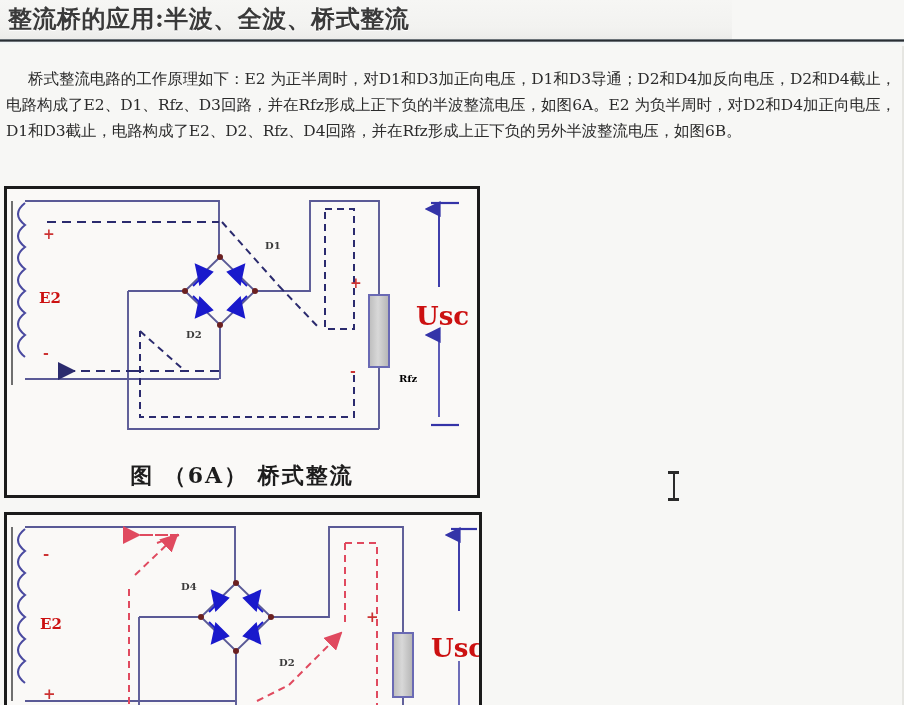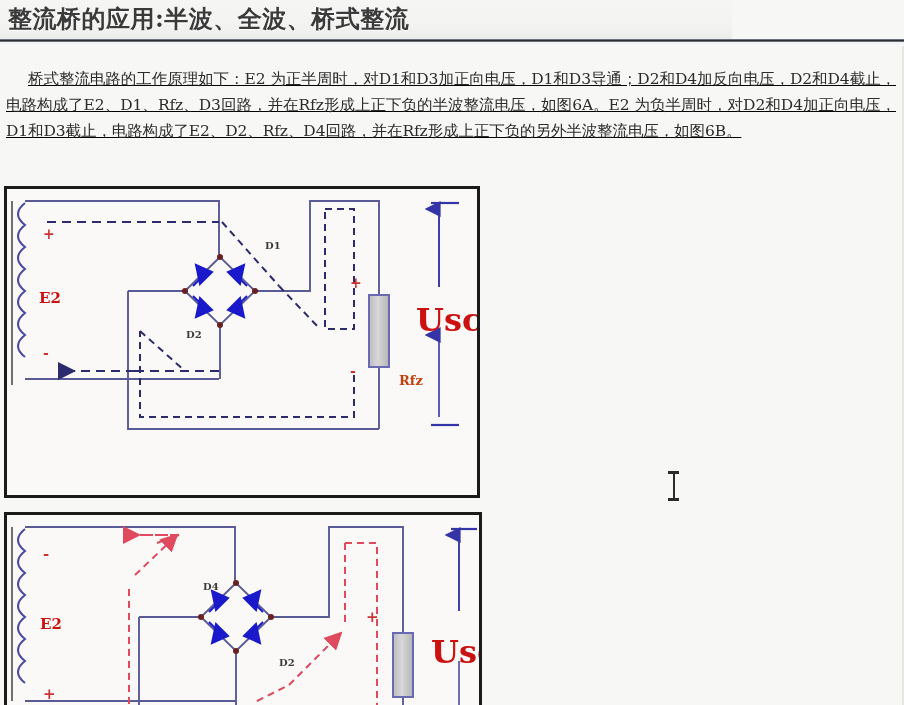--- a/index.html
+++ b/index.html
@@ -52,21 +52,20 @@
     height: 3px;
     background: linear-gradient(to bottom,#eef3f6 0%, #f7f7f5 100%);
   }
 
   
   #article {
     position: absolute;
     left: 0;
     top: 66px;
     width: 904px;
-    text-decoration: underline;
   }
   .para {
     font-family: "DejaVu Serif", "Liberation Serif", serif;
     font-size: 15.5px;
     line-height: 26px;
     color: #2b2b2b;
     margin: 0;
     padding: 0 8px 0 6px;
     text-align: justify;
     text-indent: 22px;
@@ -100,22 +99,22 @@
   .fig-svg { display:block; }
 
   
   .lbl {
     position: absolute;
     font-family: "DejaVu Serif", "Liberation Serif", serif;
     white-space: nowrap;
     pointer-events: none;
   }
   .lbl-e2  { color:#cc1111; font-weight:bold; font-size:15px;text-align:center; }
-  .lbl-usc { color:#cc1111; font-weight:bold; font-size:32px;text-align:right; }
-  .lbl-rfz { color:#c2410c; font-weight:bold; font-size:13px; }
+  .lbl-usc { color:#cc1111; font-weight:bold; font-size:26px;text-align:right; }
+  .lbl-rfz { color:#000000; font-weight:bold; font-size:10px; }
   .lbl-d   { color:#3b3b3b; font-weight:bold; font-size:10px;text-align:center; }
   .lbl-sign{ color:#cc3333; font-weight:bold; font-size:14px; }
   .lbl-sign-b{ color:#cc3333; font-weight:bold; font-size:15px; }
 
   
   #text-caret {
     position: absolute;
     left: 668px;
     top: 471px;
     width: 11px;
@@ -256,20 +255,21 @@
 
   <div class="lbl lbl-d" style="left:258px; top:51px;">D1</div>
   <div class="lbl lbl-d" style="left:179px; top:140px;">D2</div>
 
   <div class="lbl lbl-sign" style="left:343px; top:86px;">+</div>
   <div class="lbl lbl-sign" style="left:343px; top:174px;">-</div>
 
   <div class="lbl lbl-rfz" style="left:392px; top:184px;">Rfz</div>
   <div class="lbl lbl-usc" style="left:409px; top:112px;">Usc</div>
 
+  <div class="fig-caption">图 （6A） 桥式整流</div>
 </div>
 
 <div class="figure" id="figure-6b">
 
   <svg class="fig-svg" width="472" height="190" viewBox="0 0 472 190">
     <defs>
       <marker id="arrL6b" markerWidth="9" markerHeight="9" refX="7" refY="4.5" orient="auto">
         <path d="M9,0 L9,9 L0,4.5 z" fill="#e04a5f"></path>
       </marker>
       <marker id="arrDiag6b" markerWidth="9" markerHeight="9" refX="8" refY="4.5" orient="auto">
@@ -349,21 +349,21 @@
       <line x1="452" y1="96" x2="452" y2="20" stroke="#3434a8" stroke-width="1.6" marker-end="url(#arrUp6b)"></line>
       <line x1="444" y1="14" x2="470" y2="14" stroke="#3434a8" stroke-width="2.2"></line>
       <line x1="452" y1="146" x2="452" y2="190" stroke="#4a4aa8" stroke-width="1.6"></line>
     </g>
   </svg>
 
   <div class="lbl lbl-sign-b" style="left:36px; top:30px;">-</div>
   <div class="lbl lbl-e2" style="left:33px; top:100px;">E2</div>
   <div class="lbl lbl-sign-b" style="left:36px; top:170px;">+</div>
 
-  <div class="lbl lbl-d" style="left:196px; top:66px;">D4</div>
+  <div class="lbl lbl-d" style="left:174px; top:66px;">D4</div>
   <div class="lbl lbl-d" style="left:272px; top:142px;">D2</div>
 
   <div class="lbl lbl-sign-b" style="left:359px; top:93px;">+</div>
 
   <div class="lbl lbl-usc" style="left:424px; top:118px;">Usc</div>
 </div>
 
 <div id="text-caret">
   <div class="ctop"></div>
   <div class="cbar"></div>

